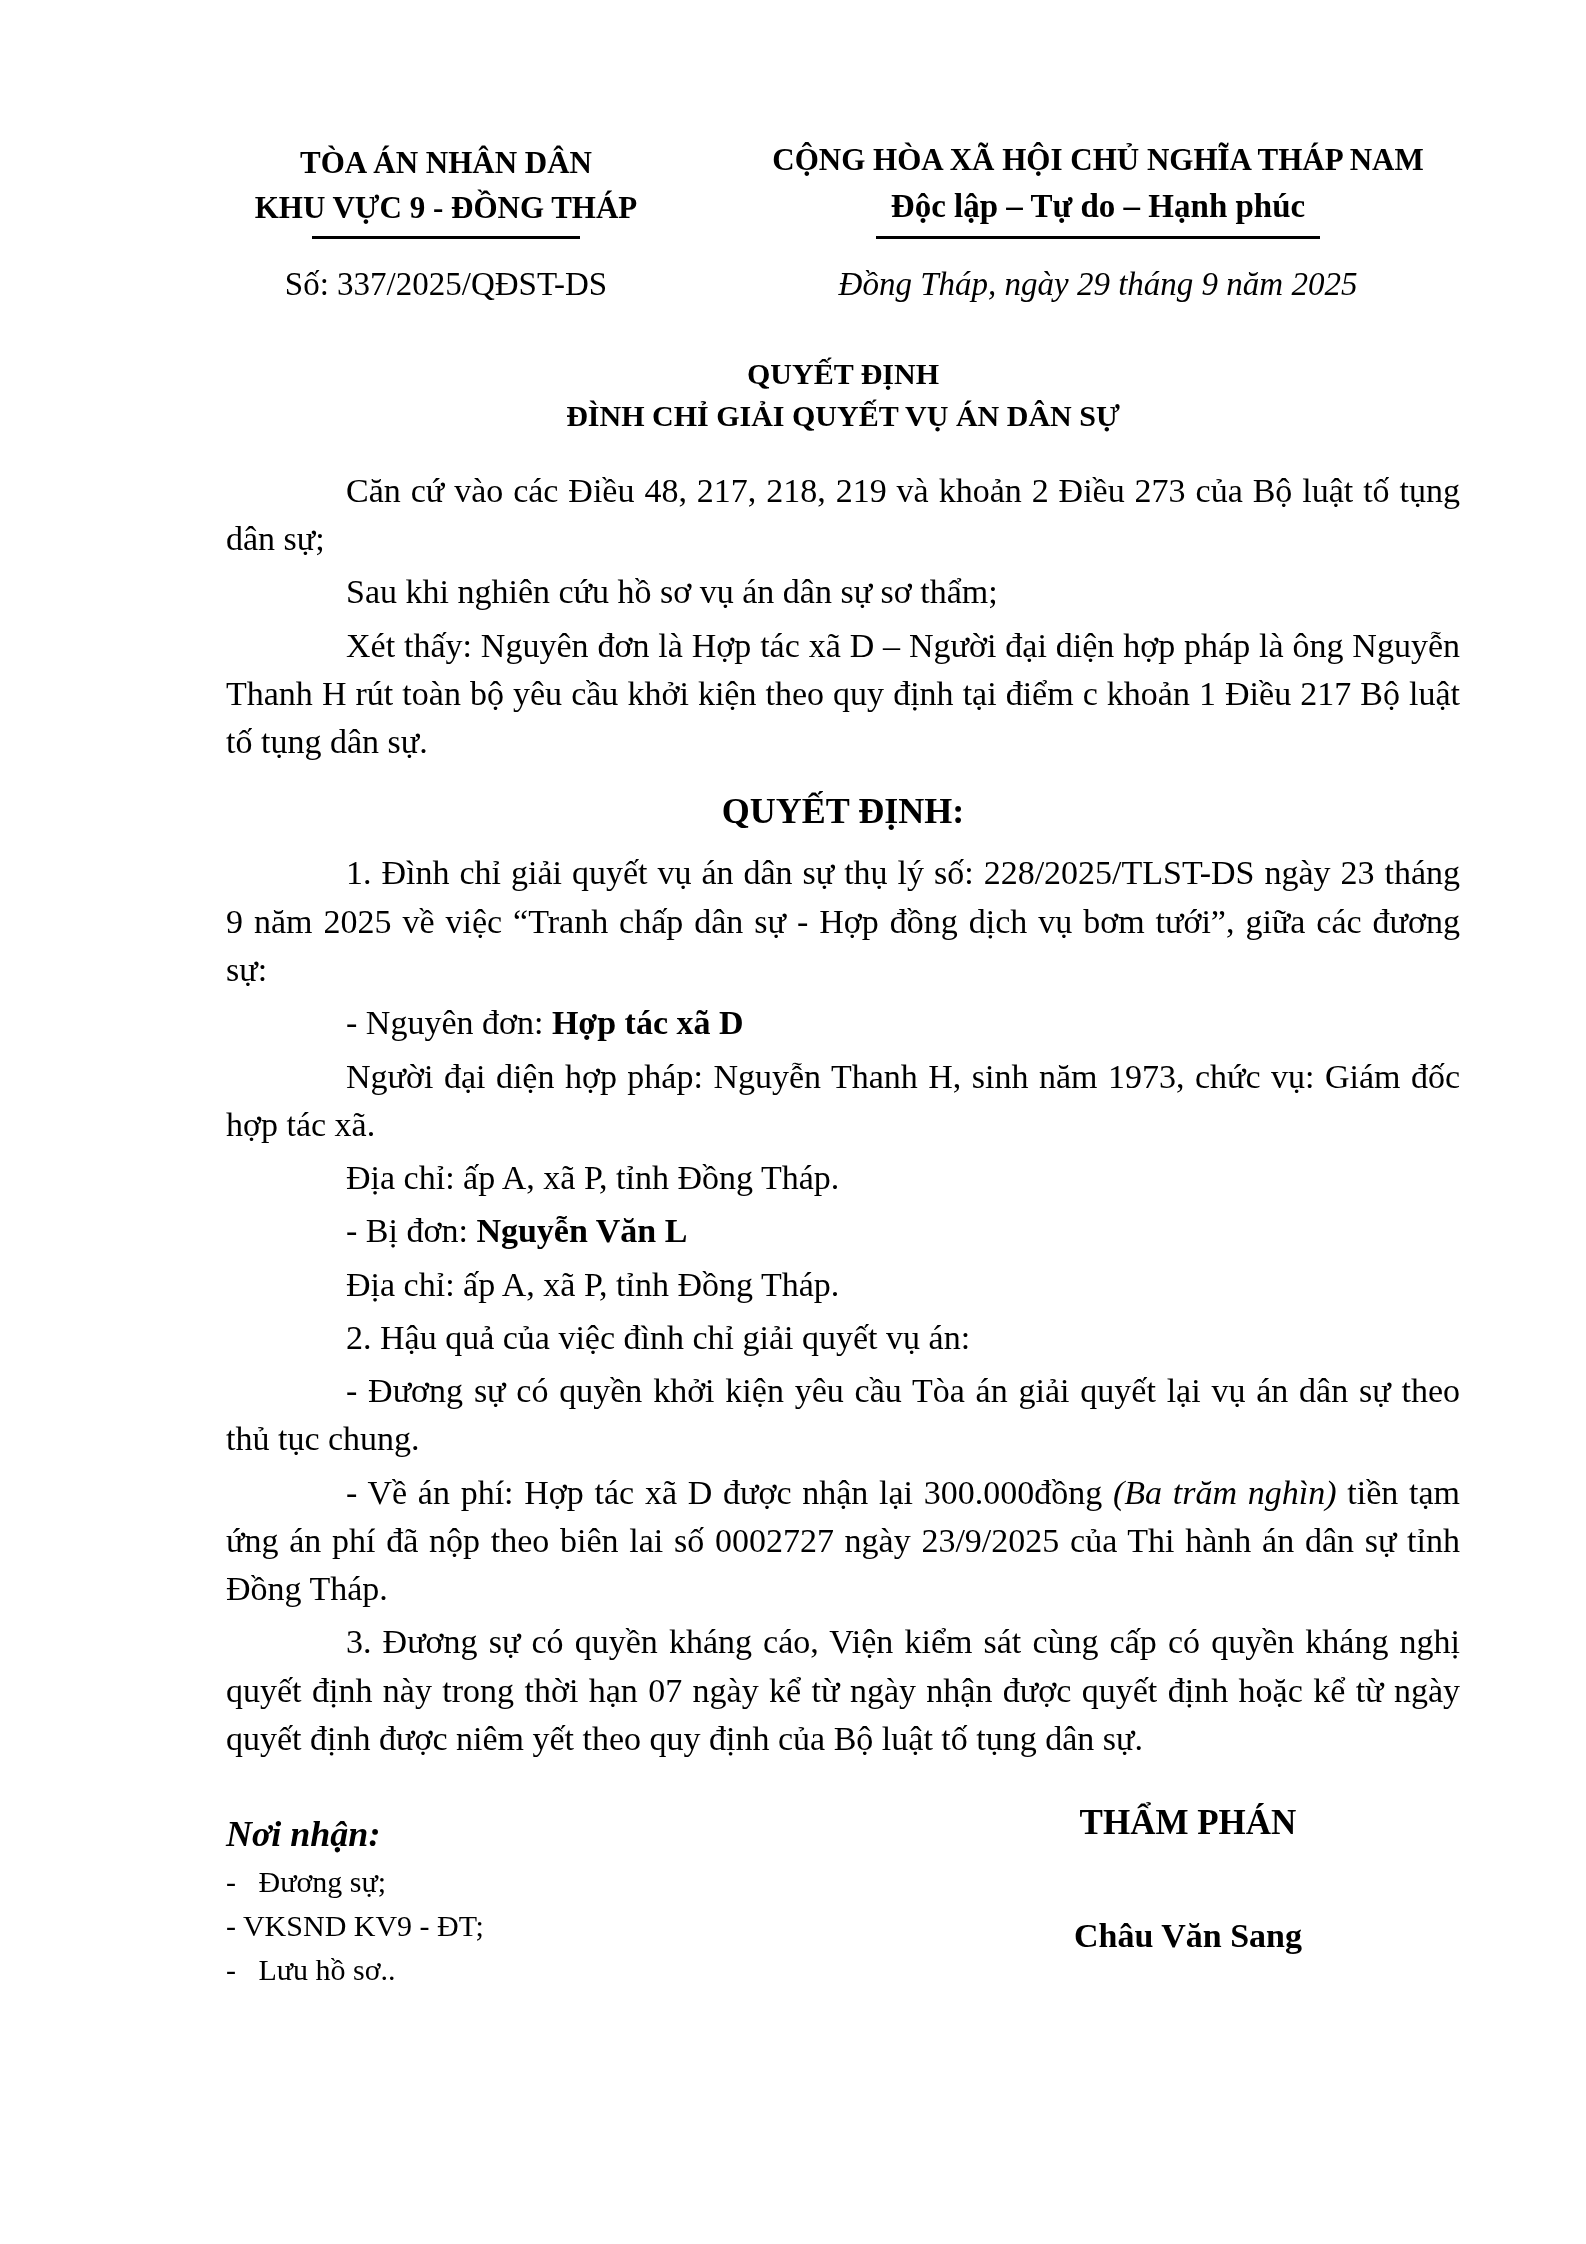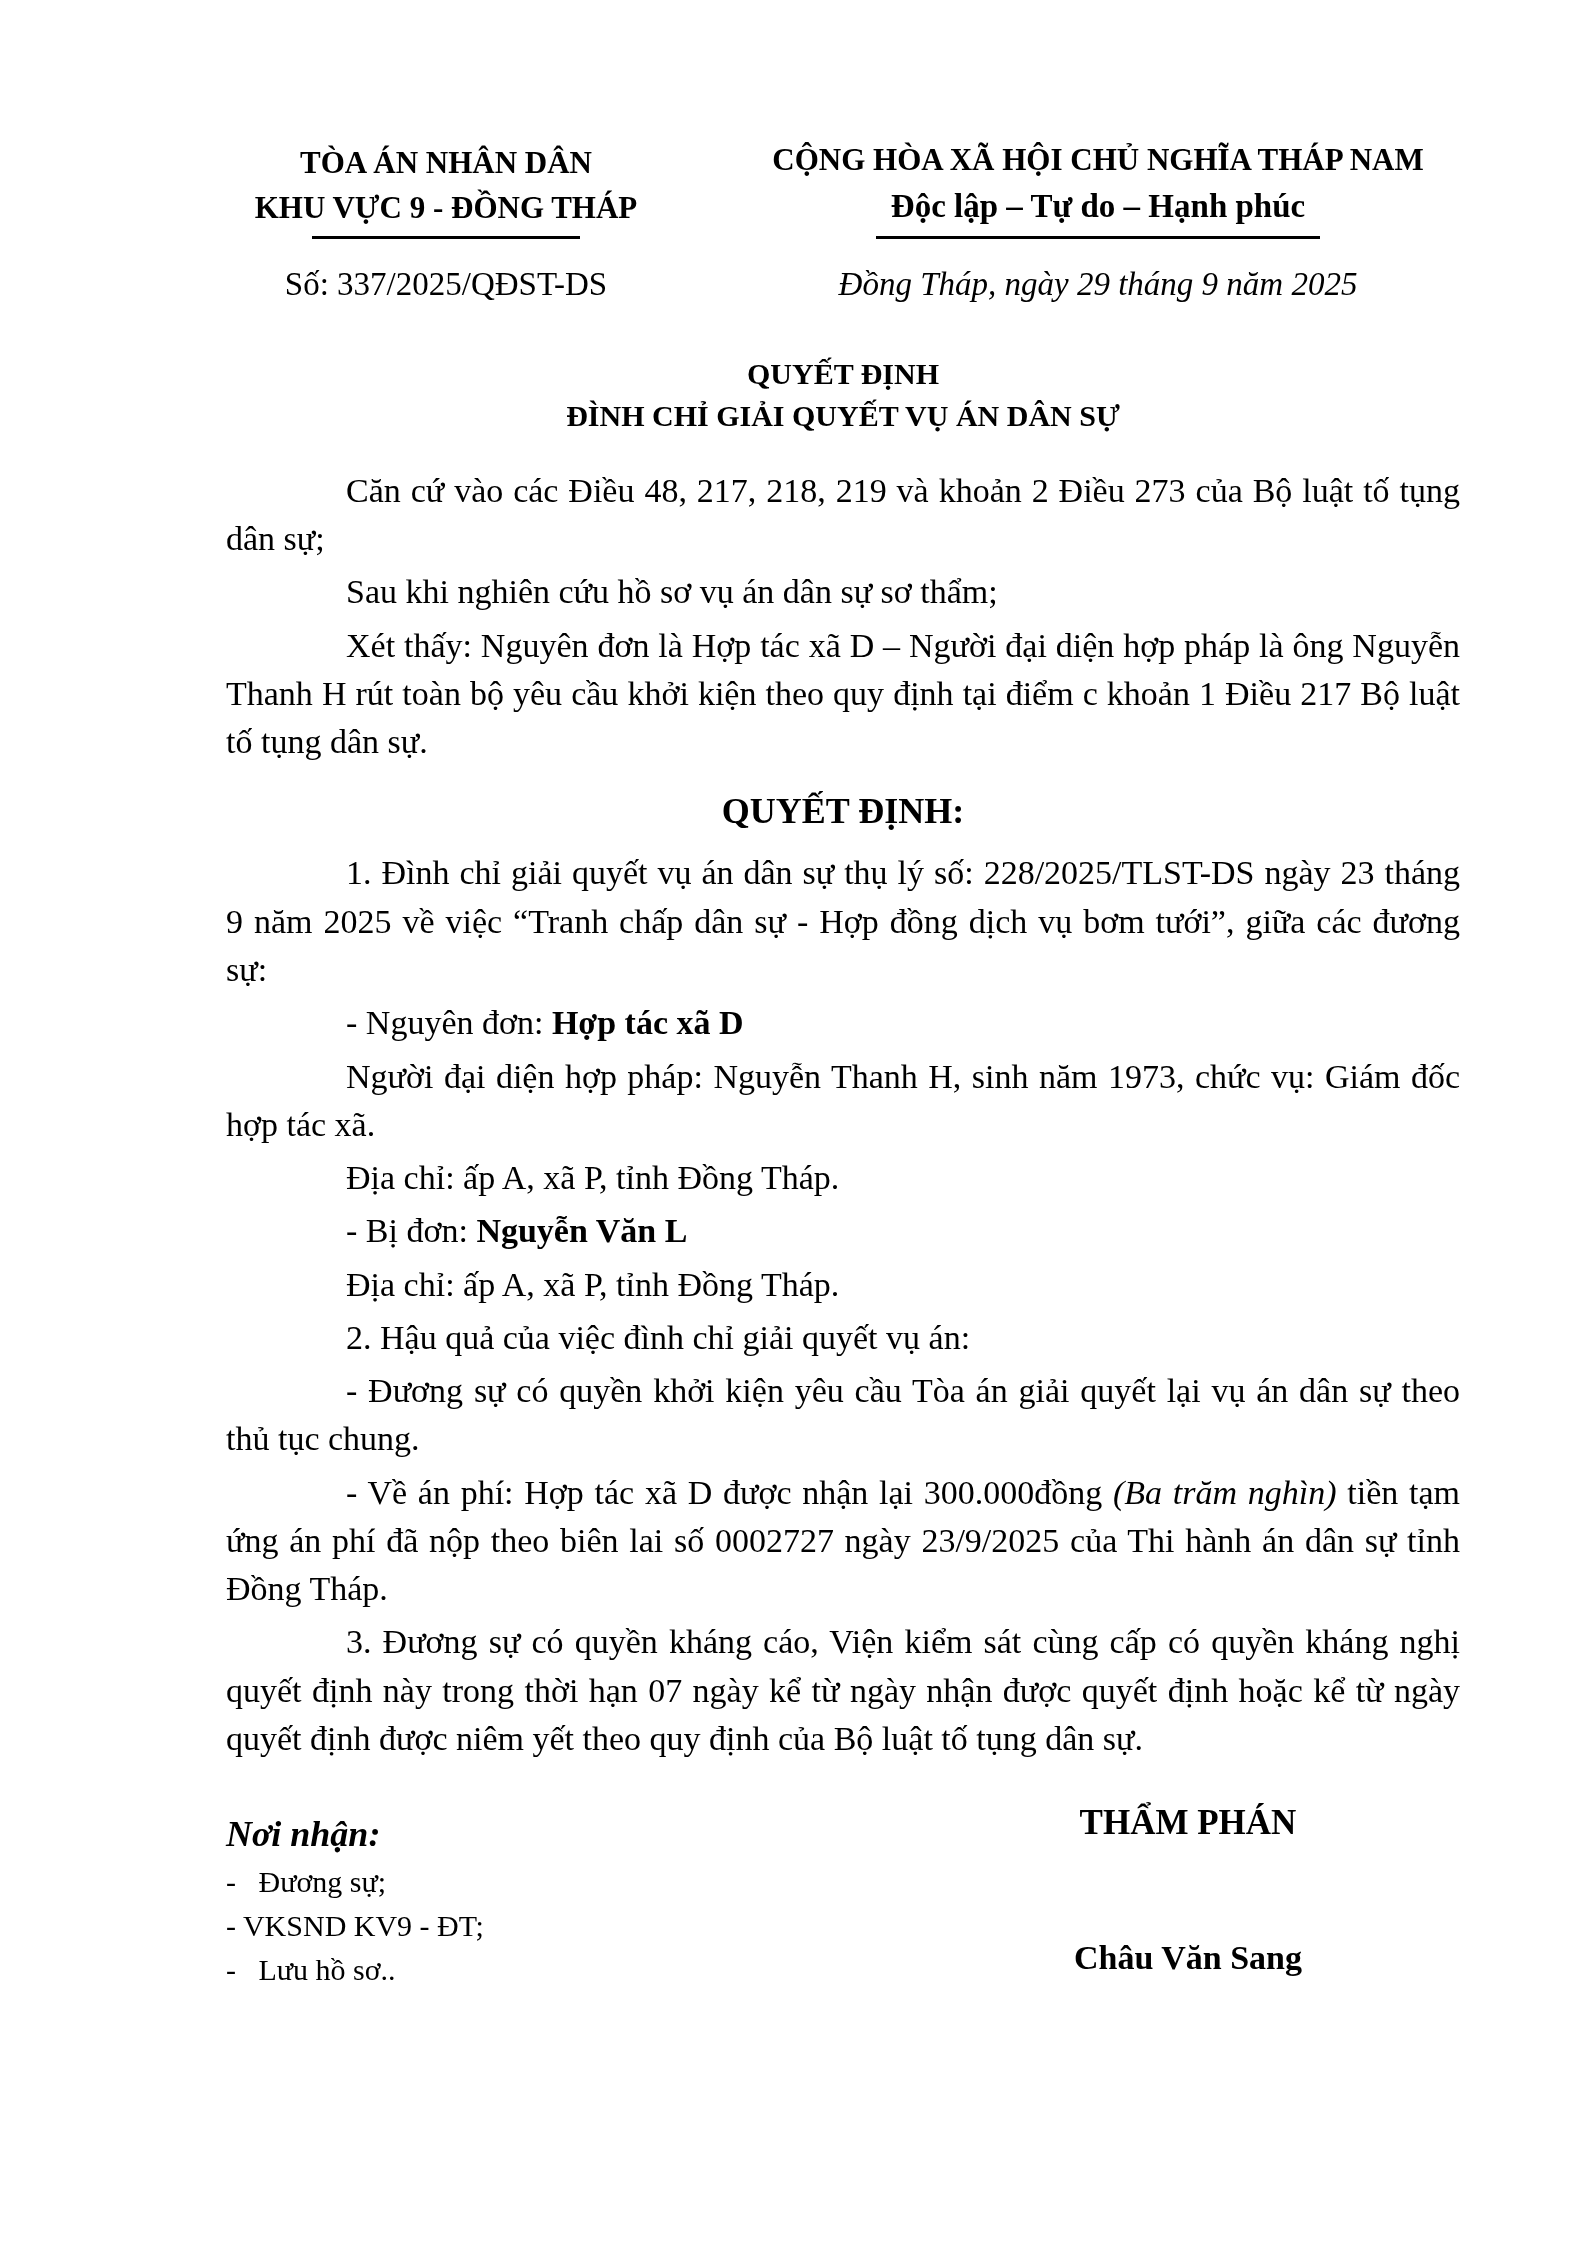--- a/index.html
+++ b/index.html
@@ -46,21 +46,21 @@
     margin:20px 0 12px;
   }
   .b { font-weight:bold; }
   .i { font-style:italic; }
   
   .footer { position:relative; margin-top:46px; height:340px; }
   .recipients-label { font-weight:bold; font-style:italic; font-size:36px; line-height:1.4; }
   .recipient { font-size:30px; line-height:1.47; }
   .sig { position:absolute; left:732px; top:-6px; width:460px; text-align:center; }
   .sig-title { font-weight:bold; font-size:35px; }
-  .sig-name  { font-weight:bold; font-size:34px; margin-top:96px; }
+  .sig-name  { font-weight:bold; font-size:34px; margin-top:74px; }
 </style>
 </head>
 <body>
 
 <div class="page">
 
   <div class="header">
     <div class="header-col left">
       <div class="h-line1">TÒA ÁN NHÂN DÂN</div>
       <div class="h-line2">KHU VỰC 9 - ĐỒNG THÁP</div>

